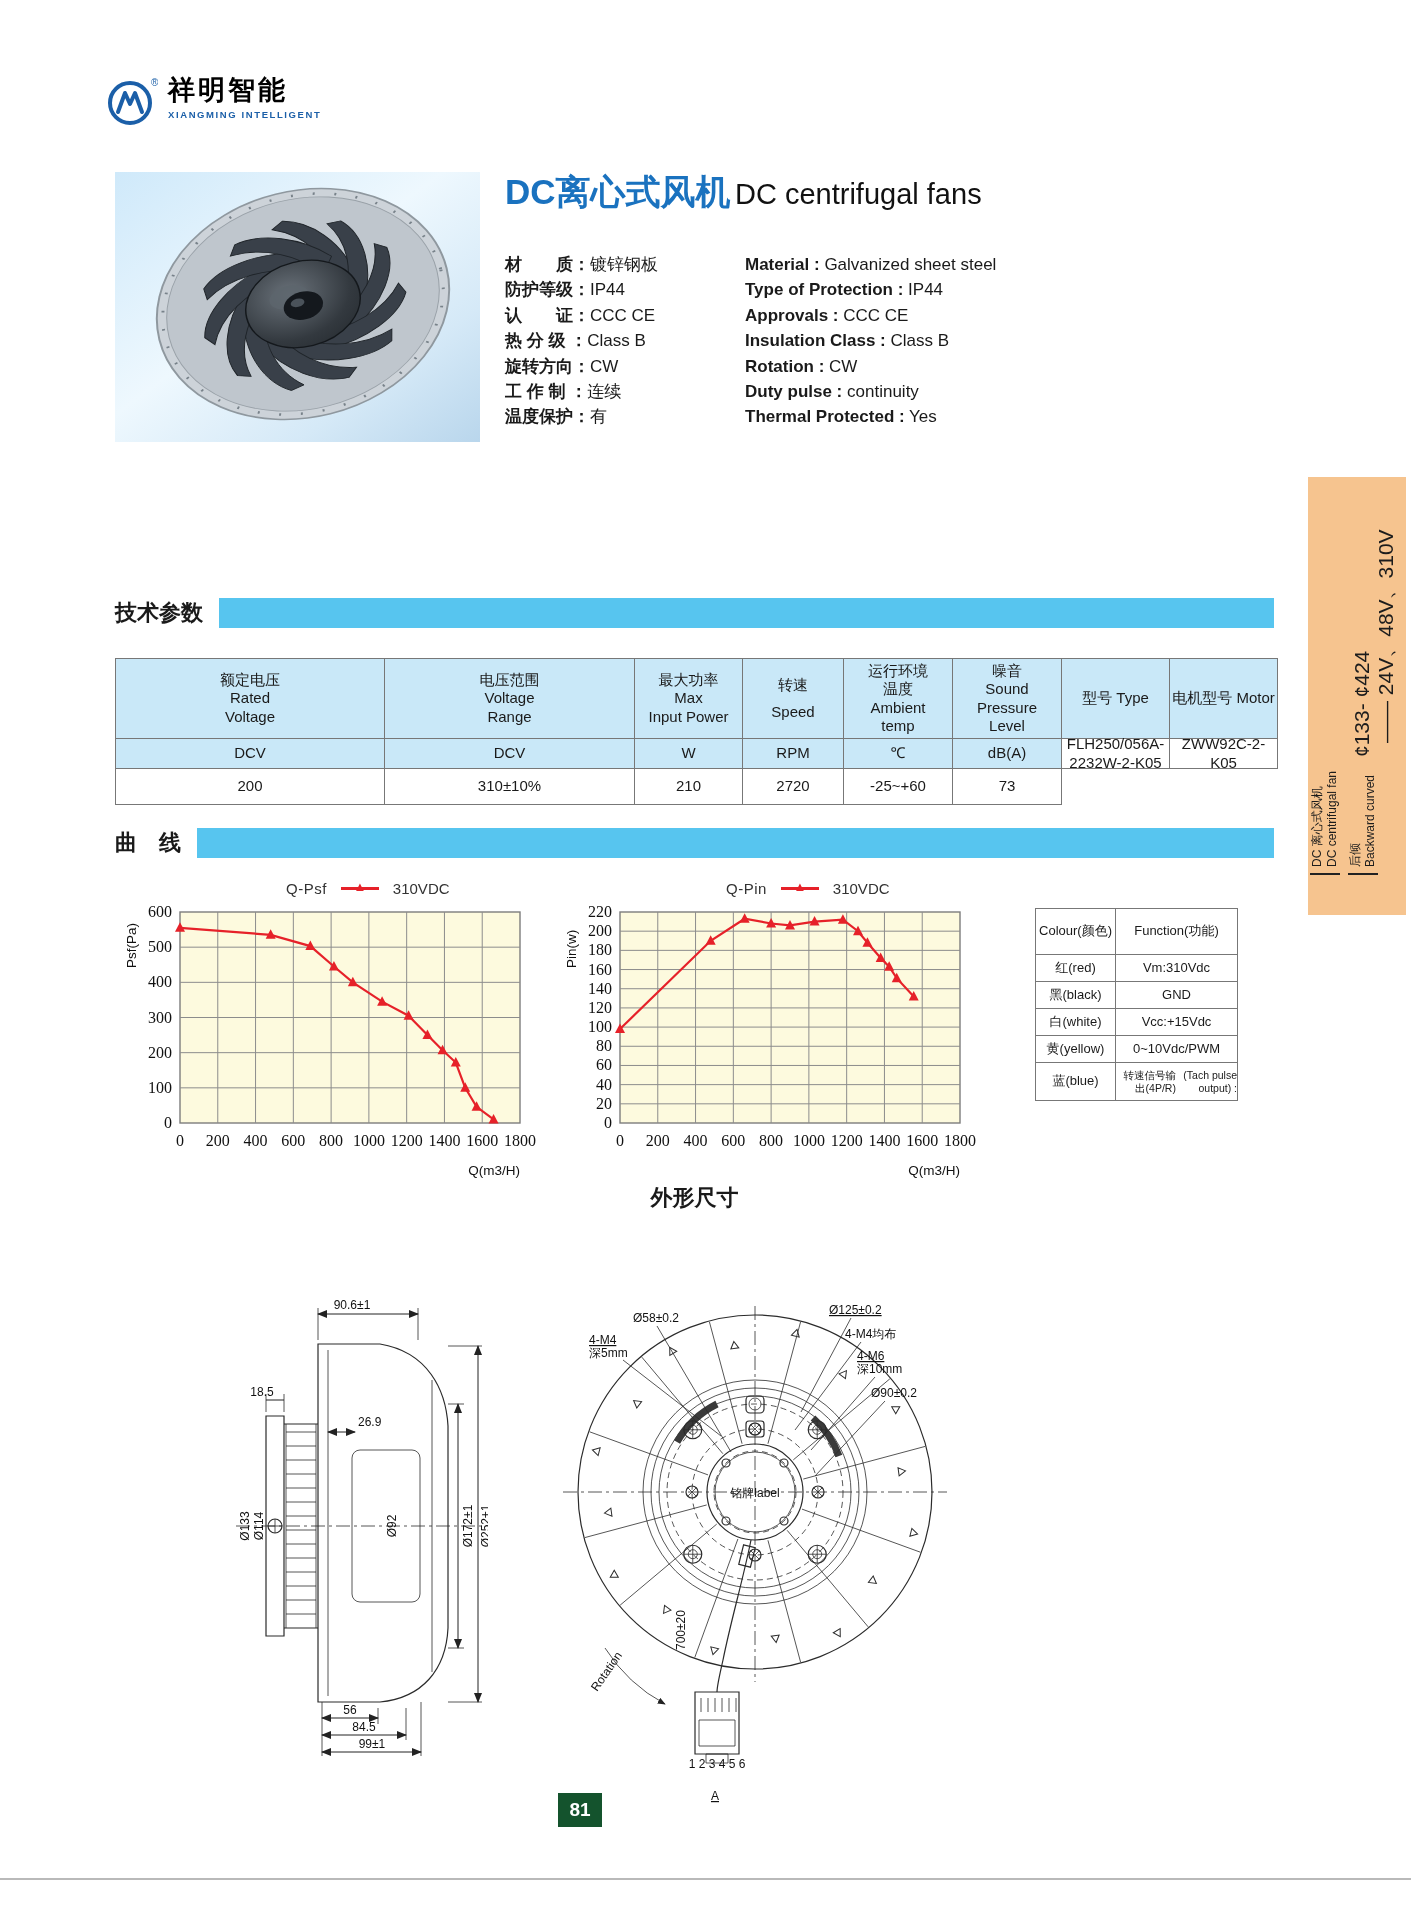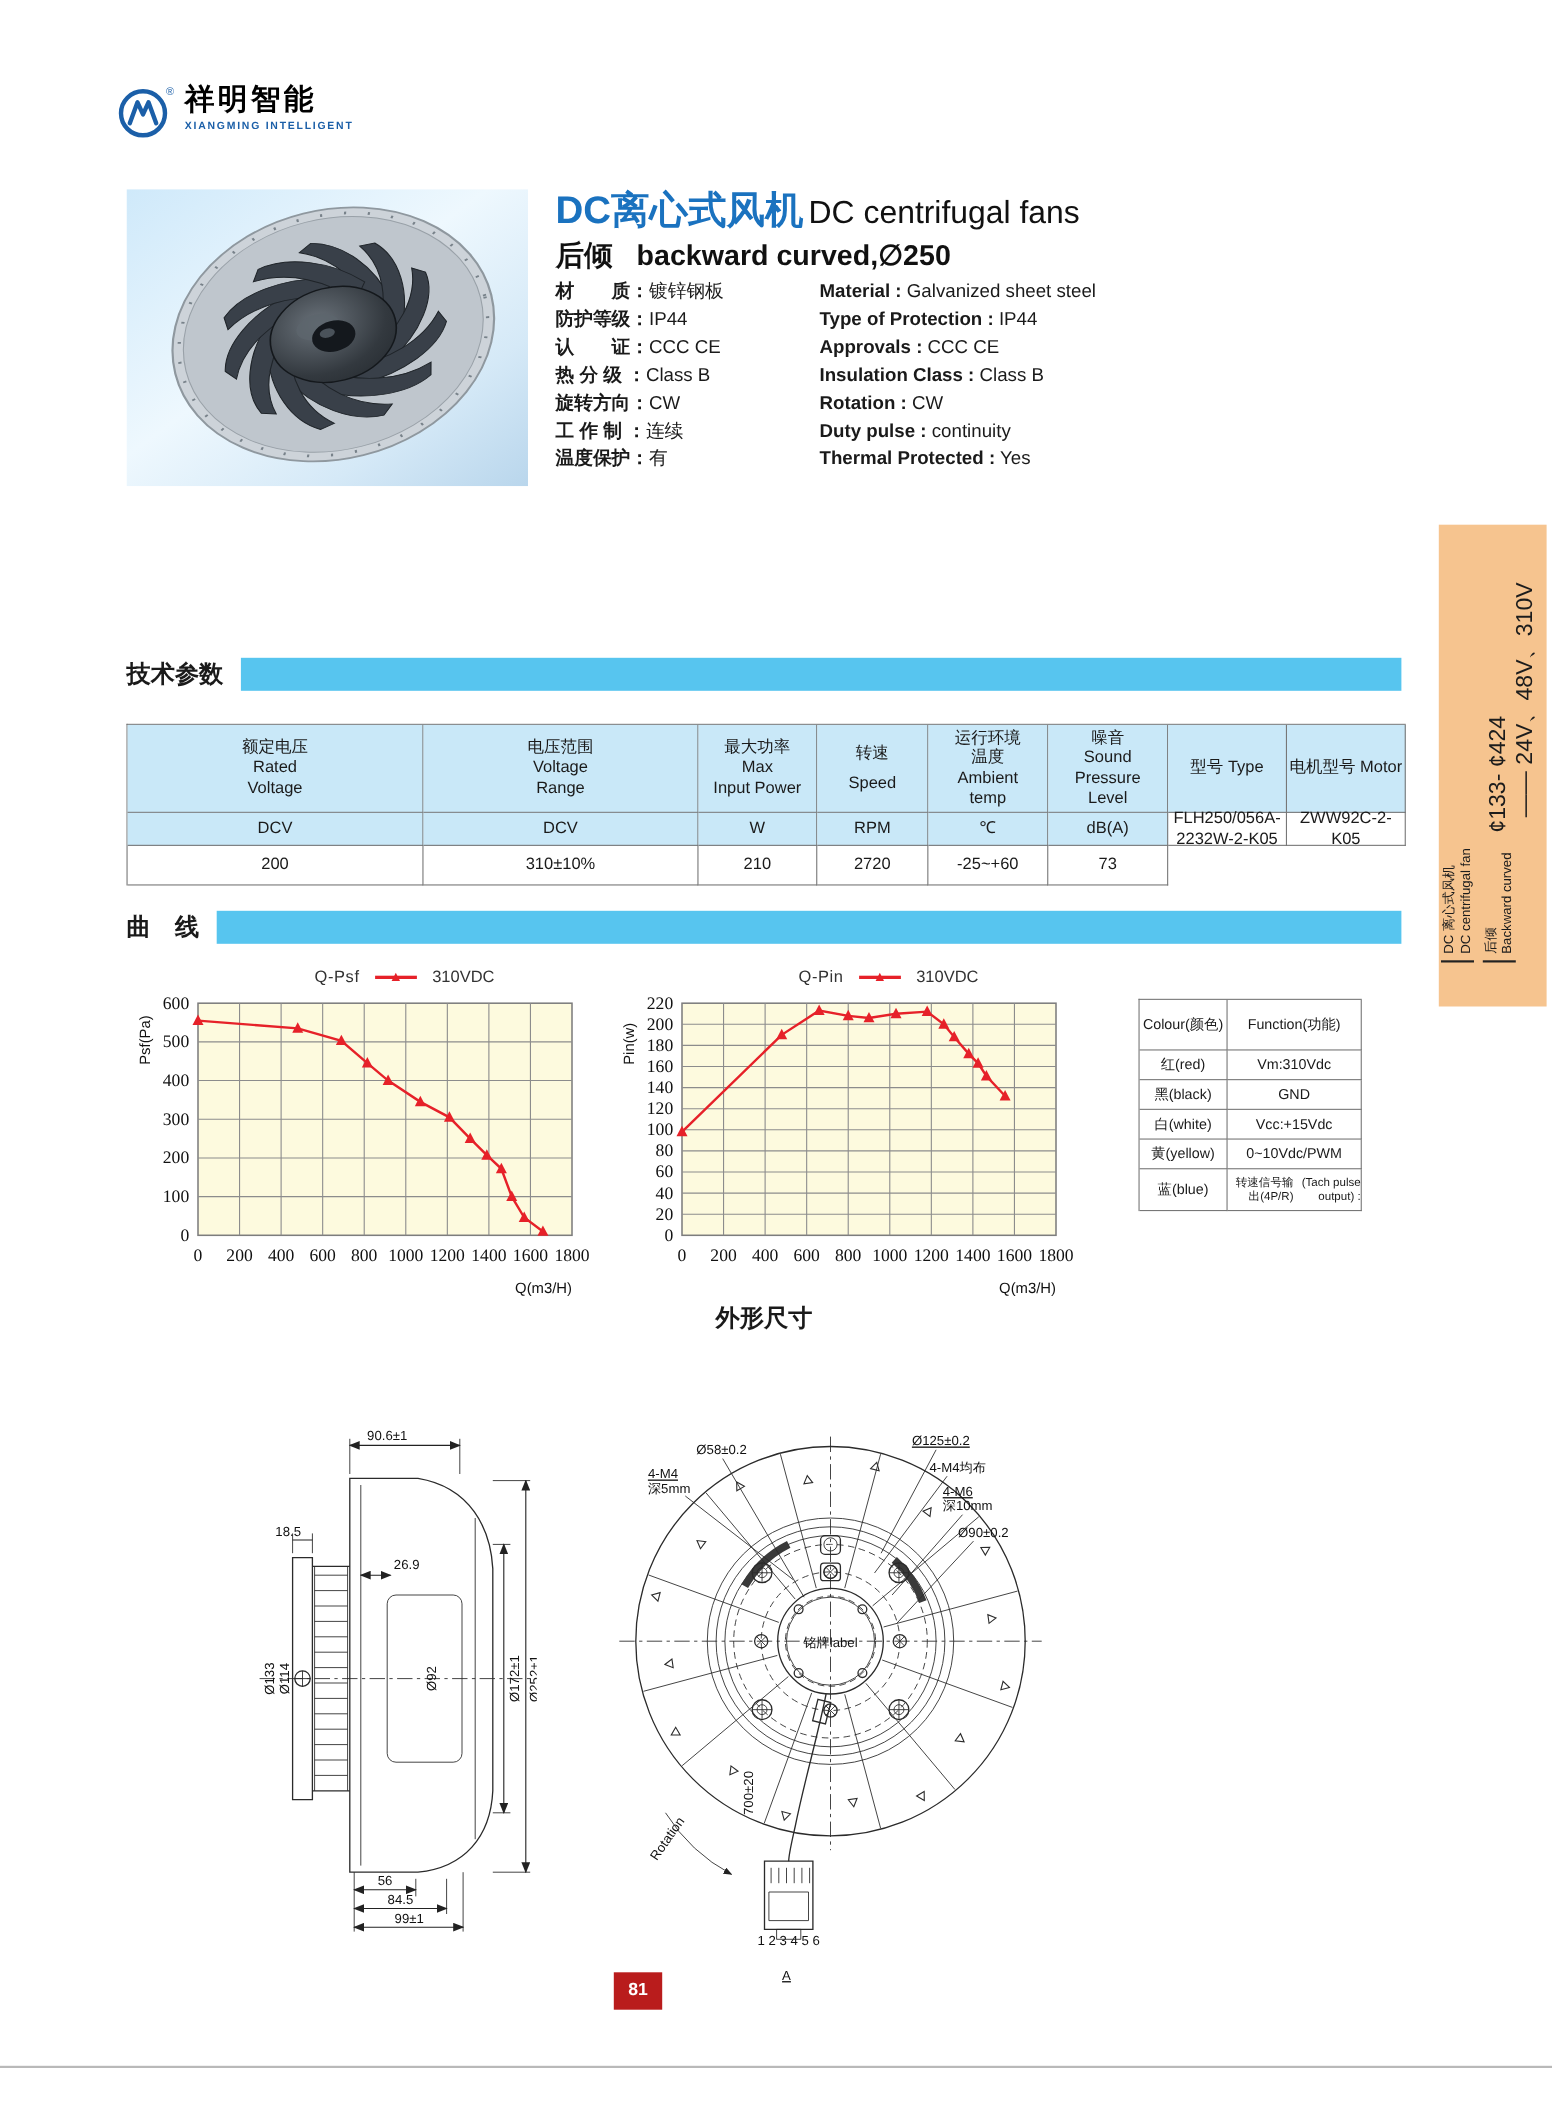--- a/index.html
+++ b/index.html
@@ -85,22 +85,22 @@
   .drw{position:absolute;}
   .drw line,.drw path,.drw rect,.drw circle,.drw ellipse,.drw polyline{vector-effect:non-scaling-stroke;}
   .ol{stroke:#2b2b2b;stroke-width:1.2;fill:none;}
   .thin{stroke:#2b2b2b;stroke-width:.8;fill:none;}
   .cl{stroke:#2b2b2b;stroke-width:.8;stroke-dasharray:14 4 3 4;fill:none;}
   .dsh{stroke:#2b2b2b;stroke-width:.8;stroke-dasharray:6 4;fill:none;}
   .dim{stroke:#222;stroke-width:1;fill:none;}
   .dtx{font-size:12px;fill:#111;}
 
   
-  .pageno{left:558px;top:1793px;width:44px;height:34px;background:#b91c1c;color:#fff;
-          font-size:16px;font-weight:bold;display:flex;align-items:center;justify-content:center;}
+  .pageno{left:558px;top:1793px;width:44px;height:34px;background:#14532d;color:#fff;
+          font-size:19px;font-weight:bold;display:flex;align-items:center;justify-content:center;}
   .botline{left:0;top:1878px;width:1411px;height:2px;background:#b9b9b9;}
 </style>
 </head>
 <body>
 
 <div class="page">
 
   <div class="abs logo">
     <svg width="52" height="52" viewBox="0 0 52 52">
       <circle cx="24" cy="27" r="20" fill="none" stroke="#1b5fa8" stroke-width="4"></circle>
@@ -149,24 +149,20 @@
       <ellipse cx="0" cy="0" rx="58" ry="52" fill="url(#hubg)" stroke="#14181c" stroke-width="1.5"></ellipse>
       <ellipse cx="-12" cy="-12" rx="20" ry="14" fill="#5d656d" opacity="0.8"></ellipse>
       <ellipse cx="0" cy="2" rx="20" ry="17" fill="#14181d"></ellipse>
       <ellipse cx="-5" cy="-3" rx="7" ry="5" fill="#4a525a"></ellipse>
     </g>
   </svg>
 
   <div class="abs title">
     <span class="cn">DC离心式风机</span>
     <span class="en">DC centrifugal fans</span>
-  </div>
-  <div class="abs subtitle">
-    <span>后倾</span>&nbsp;&nbsp;
-    <span>backward curved,∅250</span>
   </div>
 
   <div class="abs spec-col spec-cn">
     <div class="spec-line"><span class="lb">材　　质：</span><span class="vl">镀锌钢板</span></div>
     <div class="spec-line"><span class="lb">防护等级：</span><span class="vl">IP44</span></div>
     <div class="spec-line"><span class="lb">认　　证：</span><span class="vl">CCC  CE</span></div>
     <div class="spec-line"><span class="lb">热 分 级 ：</span><span class="vl">Class B</span></div>
     <div class="spec-line"><span class="lb">旋转方向：</span><span class="vl">CW</span></div>
     <div class="spec-line"><span class="lb">工 作 制 ：</span><span class="vl">连续</span></div>
     <div class="spec-line"><span class="lb">温度保护：</span><span class="vl">有</span></div>

